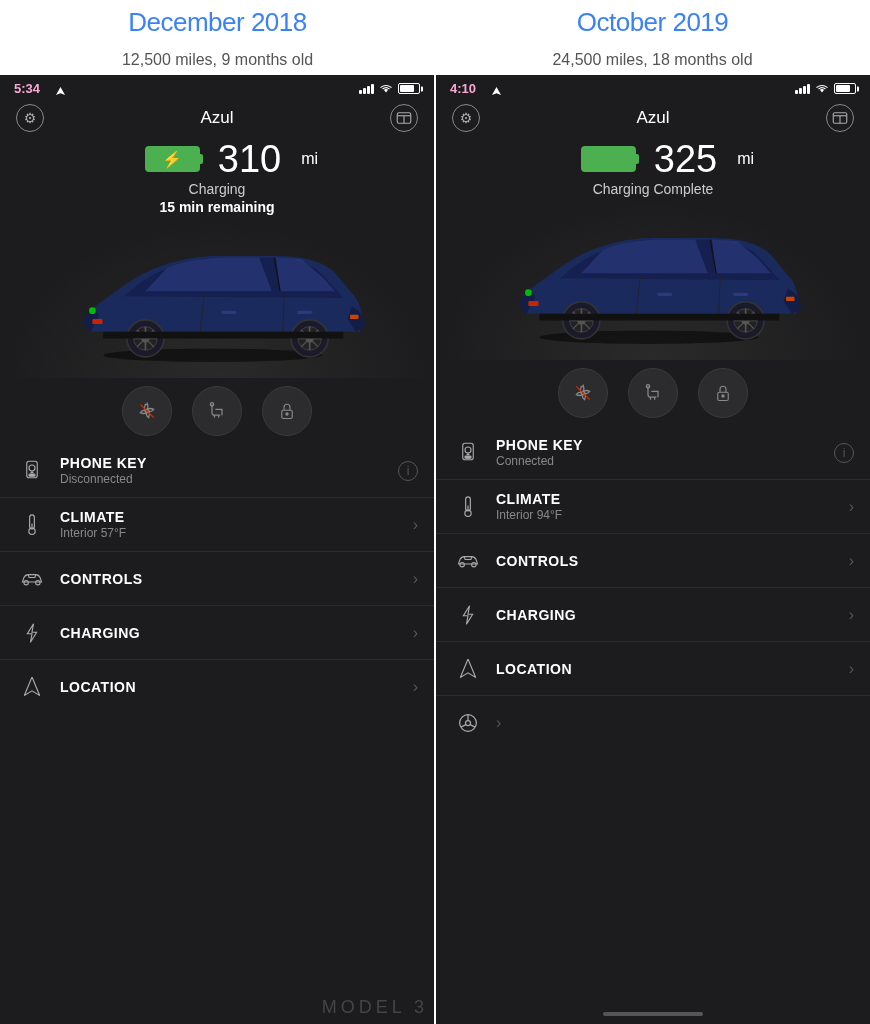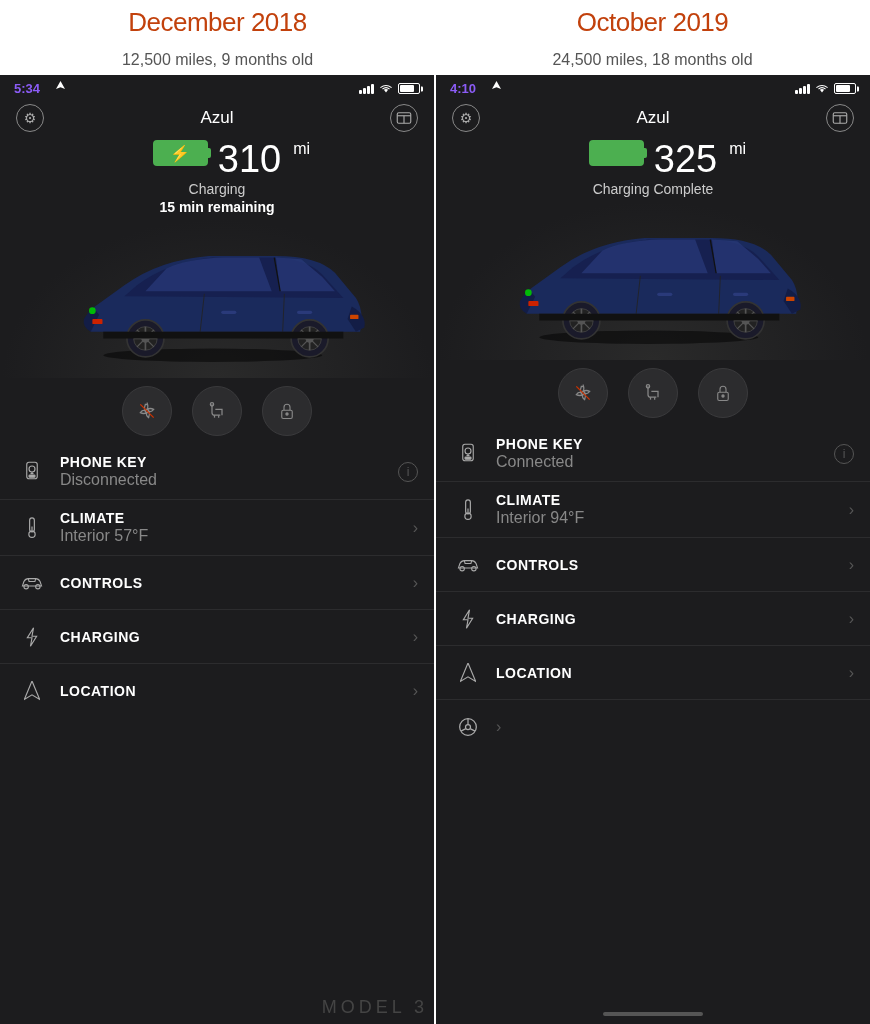--- a/index.html
+++ b/index.html
@@ -23,21 +23,21 @@
       flex: 1;
       display: flex;
       flex-direction: column;
       align-items: center;
       justify-content: center;
       padding: 8px;
     }
     .comparison-header .col-title {
       font-size: 26px;
       font-weight: 300;
-      color: #c2410c;
+      color: #3b82f6;
       letter-spacing: -0.5px;
     }
     .comparison-header .col-sub {
       font-size: 16px;
       color: #555;
       margin-top: 13px;
     }
 
     
     .phones-row {
@@ -61,23 +61,23 @@
     .status-bar {
       display: flex;
       justify-content: space-between;
       align-items: center;
       padding: 6px 14px 4px;
       background: #1c1c1e;
     }
     .status-time {
       font-size: 13px;
       font-weight: 600;
-      color: #8b5cf6;
-      display: flex;
-      align-items: flex-start;
+      color: #f9a8d4;
+      display: flex;
+      align-items: flex-end;
       gap: 16px;
     }
     .status-icons {
       display: flex;
       align-items: center;
       gap: 5px;
     }
     .signal-bars {
       display: flex;
       align-items: flex-end;
@@ -144,21 +144,22 @@
     
     .battery-range {
       display: flex;
       flex-direction: column;
       align-items: center;
       padding: 4px 0 2px;
       background: #1c1c1e;
     }
     .battery-range-row {
       display: flex;
-      gap: 10px;
+      align-items: center;
+      gap: 18px;
       margin-left: 29px;
     }
     .battery-visual {
       width: 55px;
       height: 26px;
       border: 2px solid #4caf50;
       border-radius: 4px;
       position: relative;
       background: #4caf50;
       display: flex;
@@ -282,21 +283,21 @@
       flex-direction: column;
     }
     .menu-title {
       font-size: 14px;
       font-weight: 700;
       color: #fff;
       letter-spacing: 0.5px;
       text-transform: uppercase;
     }
     .menu-subtitle {
-      font-size: 16px;
+      font-size: 12px;
       color: #888;
       margin-top: 1px;
     }
     .menu-arrow {
       color: #555;
       font-size: 16px;
     }
     .menu-info {
       color: #555;
       font-size: 16px;

